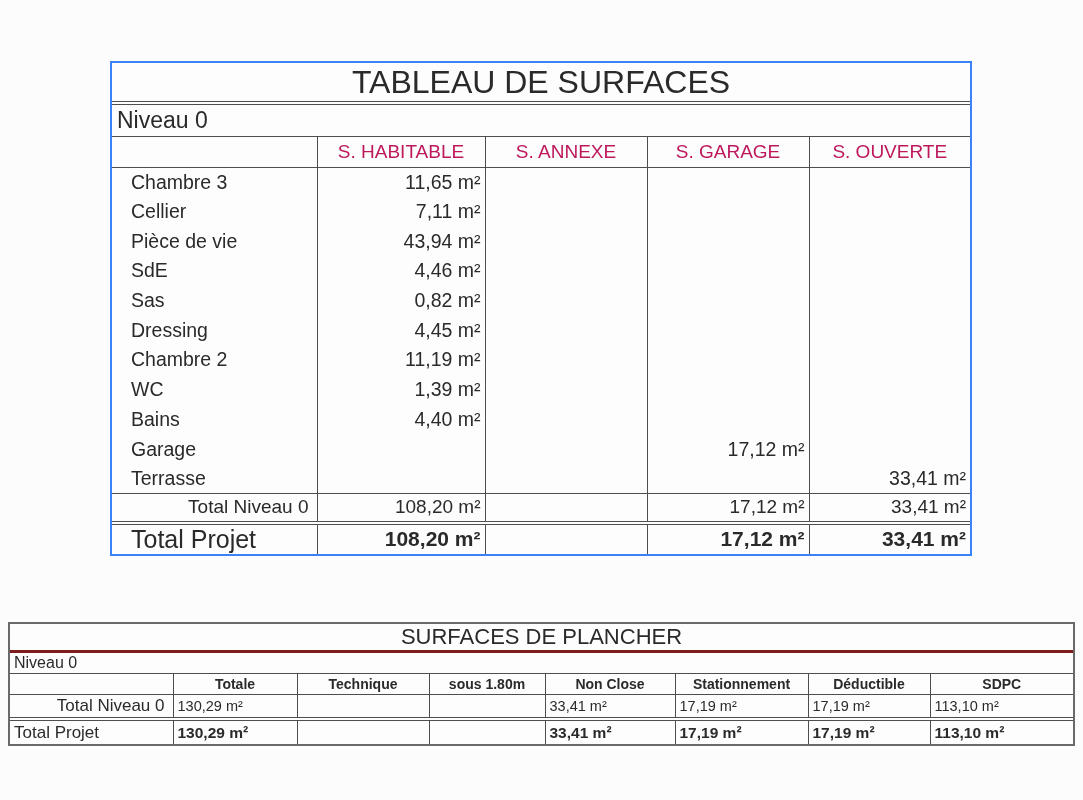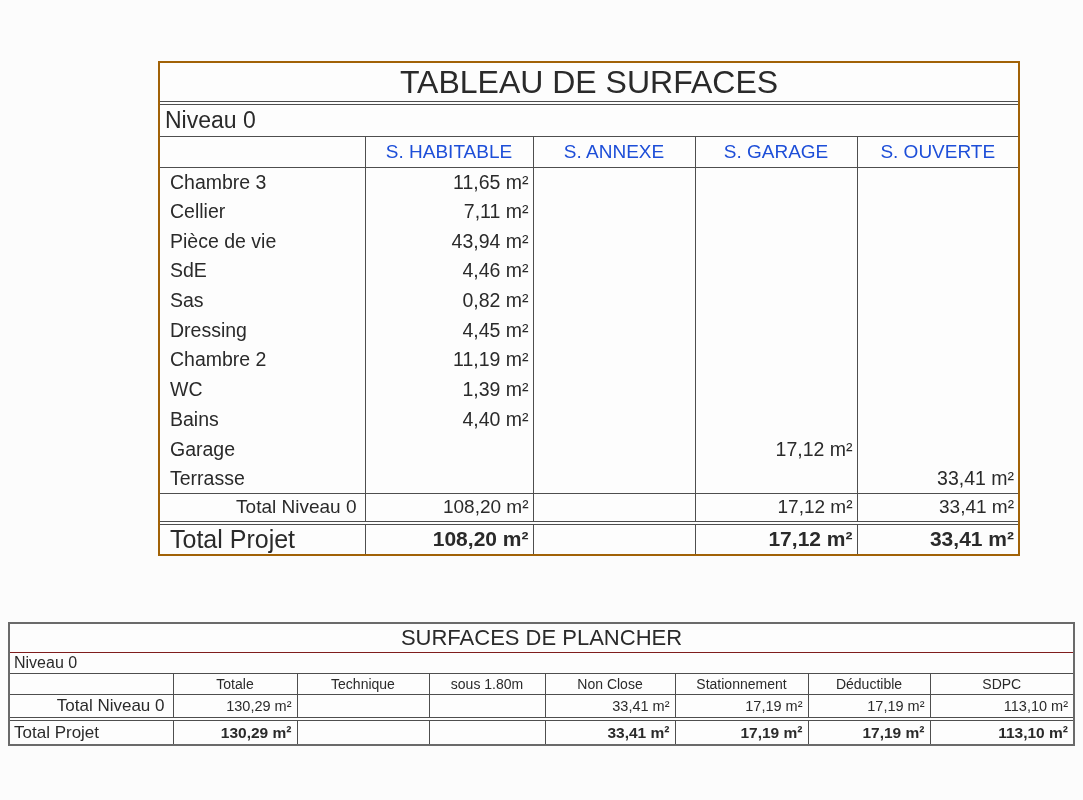--- a/index.html
+++ b/index.html
@@ -8,70 +8,70 @@
     width: 1083px; height: 800px;
     background: #fafafa;
     font-family: "Liberation Sans", sans-serif;
     color: #262626;
   }
   .page { position: relative; width: 1083px; height: 800px; background: #fcfcfc; overflow: hidden; }
 
   
   .t1 {
     position: absolute; left: 110px; top: 61px; width: 862px;
-    border: 2px solid #a16207; background: #fdfdfd; margin-left: 48px;
+    border: 2px solid #3b82f6; background: #fdfdfd;
   }
   .t1-title {
     height: 42px; border-bottom: 4px double #4e4e4e;
     display: flex; align-items: center; justify-content: center;
     font-size: 32px; color: #2a2a2a;
   }
   .t1-level {
     height: 32px; border-bottom: 1px solid #4e4e4e;
     display: flex; align-items: center; padding-left: 5px;
     font-size: 23px; color: #2a2a2a;
   }
   table { border-collapse: collapse; width: 100%; table-layout: fixed; }
   .t1 th {
-    height: 30px; font-size: 19px; font-weight: 400; color: #1d4ed8;
+    height: 30px; font-size: 19px; font-weight: 400; color: #be185d;
     border-bottom: 1px solid #4e4e4e; text-align: center; padding: 0;
   }
   .t1 th:nth-child(n+2), .t1 td:nth-child(n+2) { border-left: 1px solid #4e4e4e; }
   .t1 td { height: 29.7px; padding: 0 3px; font-size: 19.5px; color: #2a2a2a; overflow: hidden; white-space: nowrap; }
-  .t1 td.lbl { text-align: left; padding-left: 10px; }
+  .t1 td.lbl { text-align: left; padding-left: 19px; }
   .t1 td.val { text-align: right; padding-right: 4px; }
   .t1 tr.total-level td { border-top: 1px solid #4e4e4e; height: 29px; font-size: 19px; }
   .t1 tr.total-level td.lbl { text-align: right; padding-right: 8px; }
   .t1 tr.total-projet td { border-top: 4px double #4e4e4e; height: 31px; }
   .t1 tr.total-projet td.lbl { font-size: 25px; }
   .t1 tr.total-projet td.val { font-size: 21px; font-weight: 700; }
 
   
   .t2 {
     position: absolute; left: 8px; top: 622px; width: 1067px;
     border: 2px solid #6a6a6a; background: #fdfdfd;
   }
   .t2-title {
-    height: 29px; border-bottom: 1px solid #7f1d1d;
+    height: 29px; border-bottom: 3px solid #7f1d1d;
     display: flex; align-items: center; justify-content: center;
     font-size: 22px; color: #2a2a2a;
   }
   .t2-level {
     height: 21px; border-bottom: 1px solid #4e4e4e;
     display: flex; align-items: center; padding-left: 4px;
     font-size: 16px; color: #2a2a2a;
   }
   .t2 th {
-    height: 20px; font-size: 14px; font-weight: 400; color: #2a2a2a;
+    height: 20px; font-size: 14px; font-weight: 700; color: #2a2a2a;
     border-bottom: 1px solid #4e4e4e; text-align: center; padding: 0;
   }
   .t2 th:nth-child(n+2), .t2 td:nth-child(n+2) { border-left: 1px solid #4e4e4e; }
   .t2 td { height: 25px; padding: 0 4px; font-size: 14.5px; color: #2a2a2a; white-space: nowrap; overflow: hidden; }
   .t2 td.lbl { text-align: left; font-size: 17px; }
-  .t2 td.val { text-align: right; padding-right: 5px; margin-top: 48px; }
+  .t2 td.val { text-align: left; padding-right: 5px; margin-top: 48px; }
   .t2 tr.total-level td.lbl { text-align: right; padding-right: 8px; }
   .t2 tr.total-projet td { border-top: 4px double #4e4e4e; height: 25px; }
   .t2 tr.total-projet td.val { font-size: 15.5px; font-weight: 700; }
 </style>
 </head>
 <body>
 
 <div class="page">
 
   <section class="t1">

